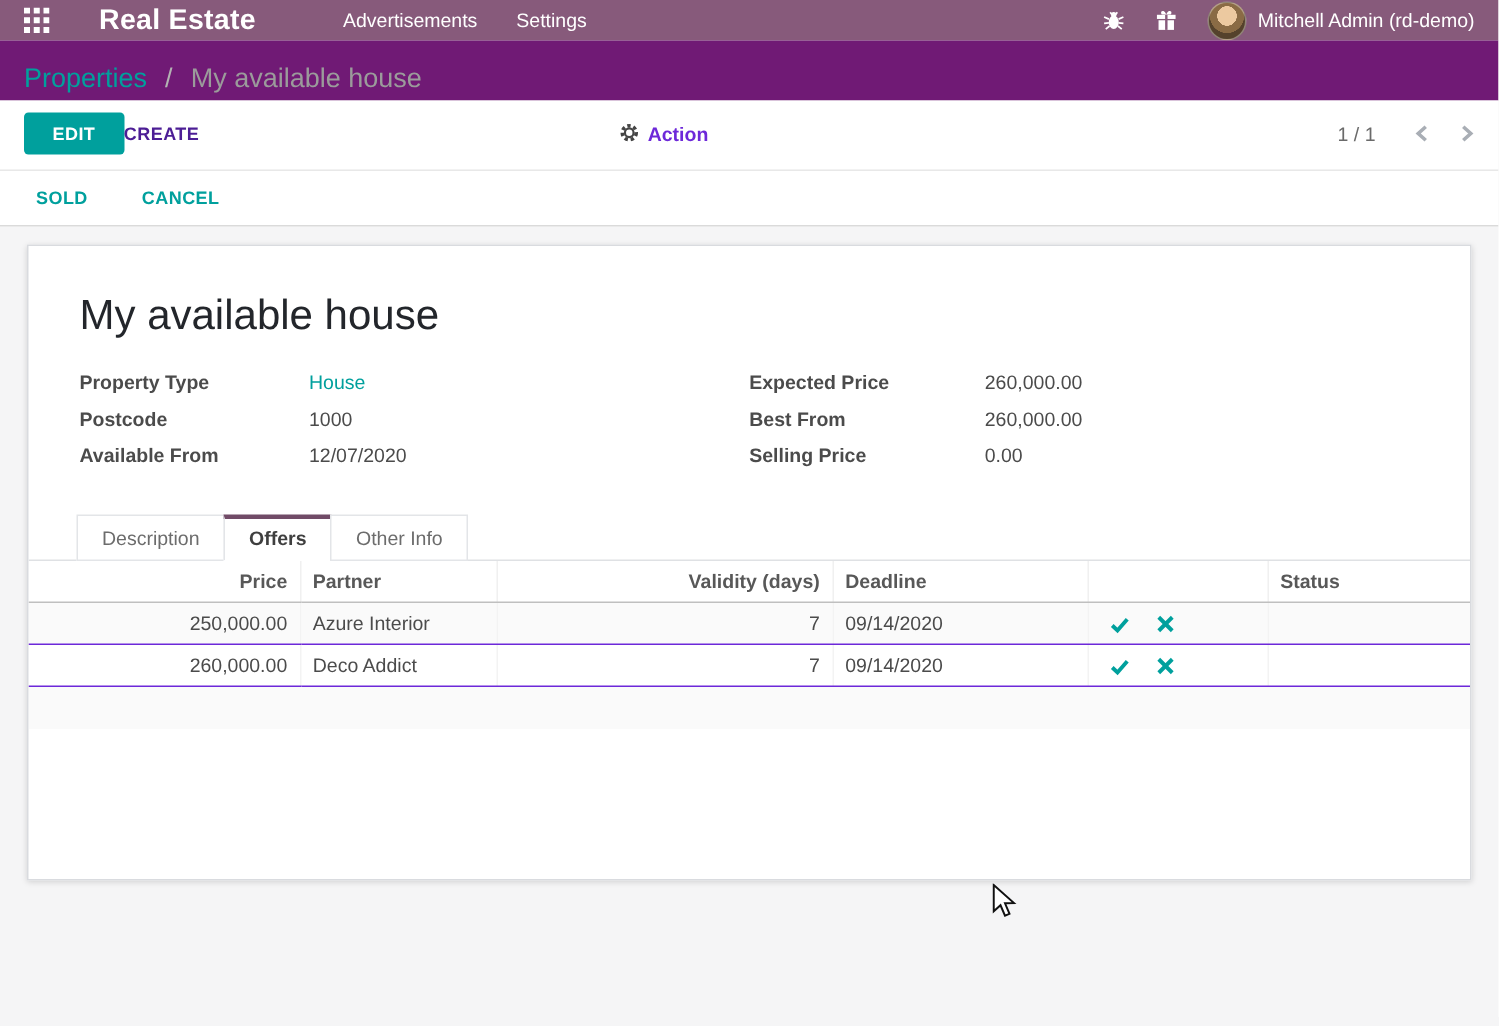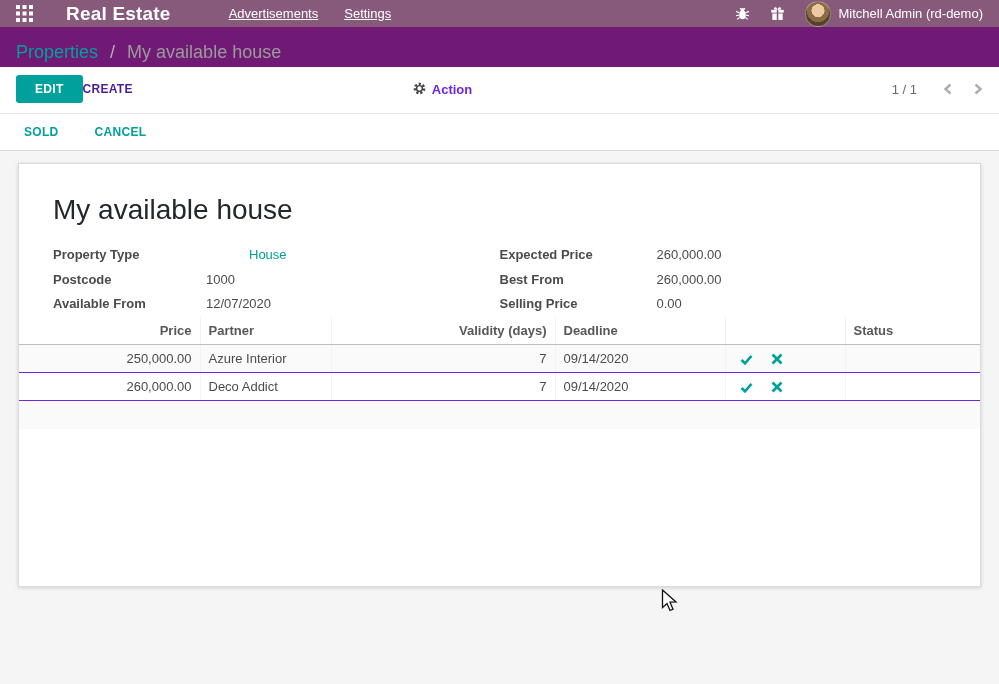--- a/index.html
+++ b/index.html
@@ -9,21 +9,21 @@
     background:#f5f5f6; position:relative; color:#4b4b4b;
     display:flex; flex-direction:column;
   }
 
   
   .topbar { height:27px; background:#875A7B; display:flex; align-items:center;
             padding:0 16px; color:#fff; flex:0 0 auto; }
   .apps-btn { width:20px; height:20px; margin-right:30px; display:flex; align-items:center; cursor:pointer; }
   .brand { font-size:19px; font-weight:bold; margin-right:56px; letter-spacing:.2px; }
   .top-menu { display:flex; gap:22px; font-size:13px; }
-  .top-menu-item { cursor:pointer; padding:4px 2px;text-decoration:underline; }
+  .top-menu-item { cursor:pointer; padding:4px 2px; }
   .top-right { margin-left:auto; display:flex; align-items:center; gap:18px; font-size:13px; }
   .sysicon { width:17px; height:17px; display:flex; align-items:center; cursor:pointer; }
   .userblock { display:flex; align-items:center; gap:8px; cursor:pointer; }
   .avatar { width:26px; height:26px; border-radius:50%;
             background:radial-gradient(circle at 50% 36%, #ecc9a0 0 33%, #8a6b45 34% 58%, #55422c 59%);
             border:1px solid rgba(255,255,255,.35); }
 
   
   .crumb-bar { background:#701a75; padding:13px 16px 3px; font-size:18px; line-height:24px; flex:0 0 auto; }
   .crumb-link { color:#00A09D; cursor:pointer; }
@@ -55,21 +55,21 @@
            height:424px; overflow:hidden; }
   .sheet-pad { padding:0 34px; }
   .sheet-title { font-size:28px; color:#23262b; margin-top:30px; font-weight:400; }
 
   .fields { display:flex; margin-top:17px; font-size:13px; }
   .fcol { flex:1 1 50%; }
   .frow { display:flex; line-height:24.5px; }
   .flabel { width:153px; font-weight:bold; color:#4b4b4b; flex:0 0 auto; }
   .fcol-right .flabel { width:157px; }
   .fvalue { color:#4b4b4b; }
-  .fvalue.link { color:#00A09D; cursor:pointer;margin-left:43px; }
+  .fvalue.link { color:#00A09D; cursor:pointer; }
 
   .tabs { margin-top:26px; padding-left:32px; border-bottom:1px solid #dfe1e4;
           display:flex; align-items:flex-end; }
   .tab { padding:7px 16px; font-size:13px; color:#6c6c6c; background:#fff;
          border:1px solid #e3e5e8; margin-bottom:-1px; cursor:pointer; }
   .tab + .tab { margin-left:-1px; }
   .tab.active { border-top:3px solid #714B67; padding-top:5px; color:#3f3f3f;
                 font-weight:bold; border-bottom:1px solid #fff; }
 
   table.offers { width:100%; border-collapse:collapse; table-layout:fixed;
@@ -212,20 +212,25 @@
             <span class="fvalue">260,000.00</span>
           </div>
           <div class="frow">
             <span class="flabel">Selling Price</span>
             <span class="fvalue">0.00</span>
           </div>
         </div>
       </div>
     </div>
 
+    <div class="tabs">
+      <div class="tab">Description</div>
+      <div class="tab active">Offers</div>
+      <div class="tab">Other Info</div>
+    </div>
 
     <table class="offers">
       <colgroup>
         <col style="width:181px">
           <col style="width:131px">
           <col style="width:224px">
         <col style="width:170px">
           <col style="width:120px">
           <col>
       </colgroup>

